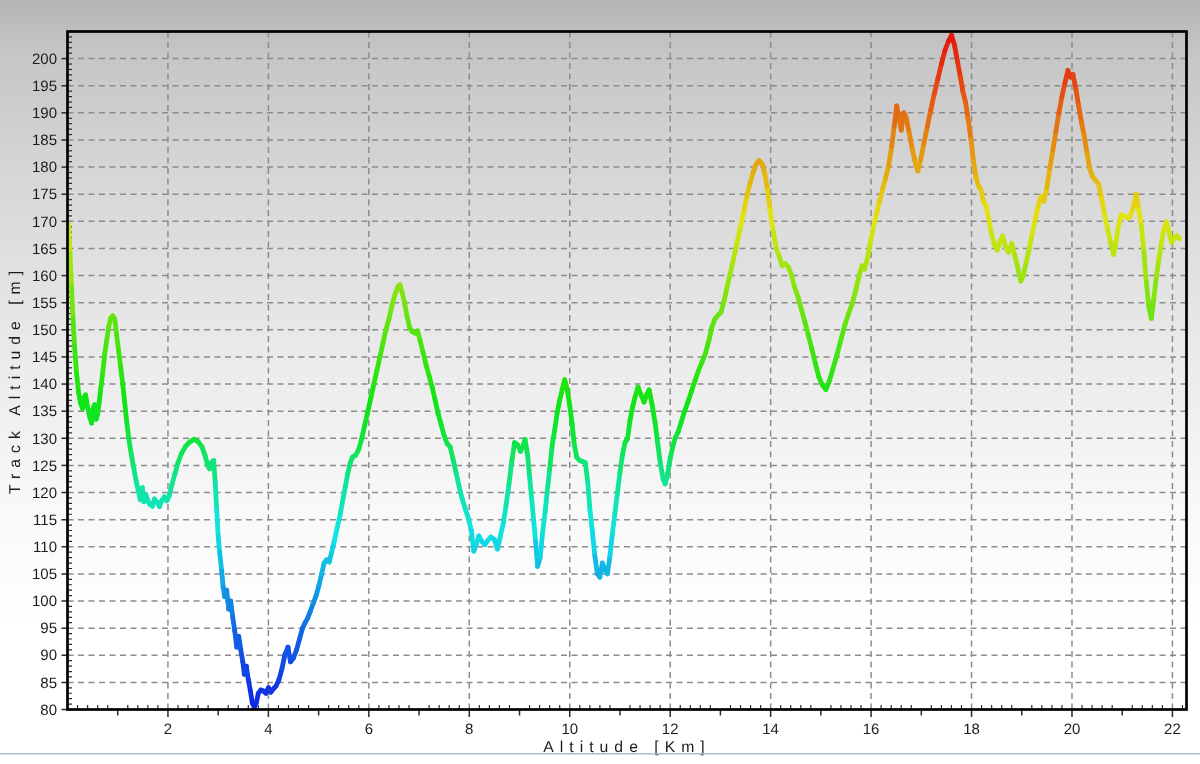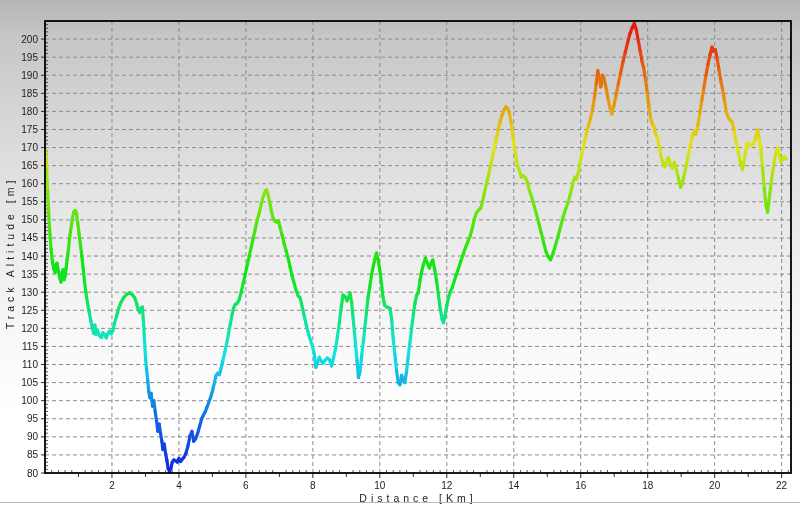--- a/index.html
+++ b/index.html
@@ -758,15 +758,15 @@
         <line x1="775.9326750448832" y1="152.98399999999998" x2="777.6068222621184" y2="147.92159999999996" stroke="hsl(63.6,86%,48%)" stroke-width="3.2" stroke-linecap="round"></line>
         <line x1="777.6068222621184" y1="147.92159999999996" x2="779.2809694793536" y2="154.06880000000007" stroke="hsl(63.9,86%,48%)" stroke-width="3.2" stroke-linecap="round"></line>
         <line x1="779.2809694793536" y1="154.06880000000007" x2="780.9551166965889" y2="161.66240000000005" stroke="hsl(67.7,86%,48%)" stroke-width="3.2" stroke-linecap="round"></line>
         <line x1="780.9551166965889" y1="161.66240000000005" x2="782.964093357271" y2="158.76959999999997" stroke="hsl(69.0,86%,48%)" stroke-width="3.2" stroke-linecap="round"></line>
         <line x1="782.964093357271" y1="158.76959999999997" x2="784.6382405745062" y2="156.96159999999998" stroke="hsl(67.7,86%,48%)" stroke-width="3.2" stroke-linecap="round"></line>
         <line x1="784.6382405745062" y1="156.96159999999998" x2="786.3123877917413" y2="159.13119999999998" stroke="hsl(67.8,86%,48%)" stroke-width="3.2" stroke-linecap="round"></line>
       </g>
       <rect x="45" y="21" width="746" height="452" fill="none" stroke="#000000" stroke-width="1.8"></rect>
     </svg>
   <div class="axis-title y-title">Track Altitude [m]</div>
-  <div class="axis-title x-title">Distance [Km]</div>
+  <div class="axis-title x-title">Altitude [Km]</div>
   <div class="bottom-edge"></div>
 </div>
 
 </body></html>

